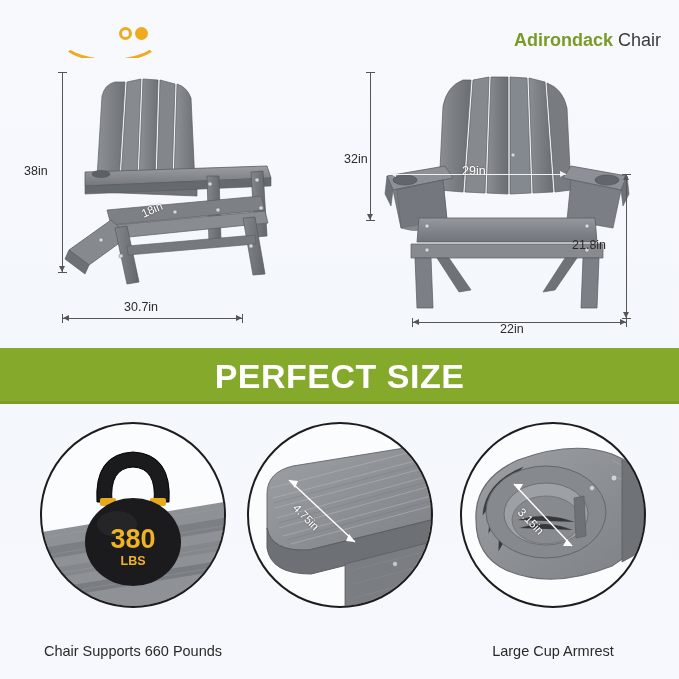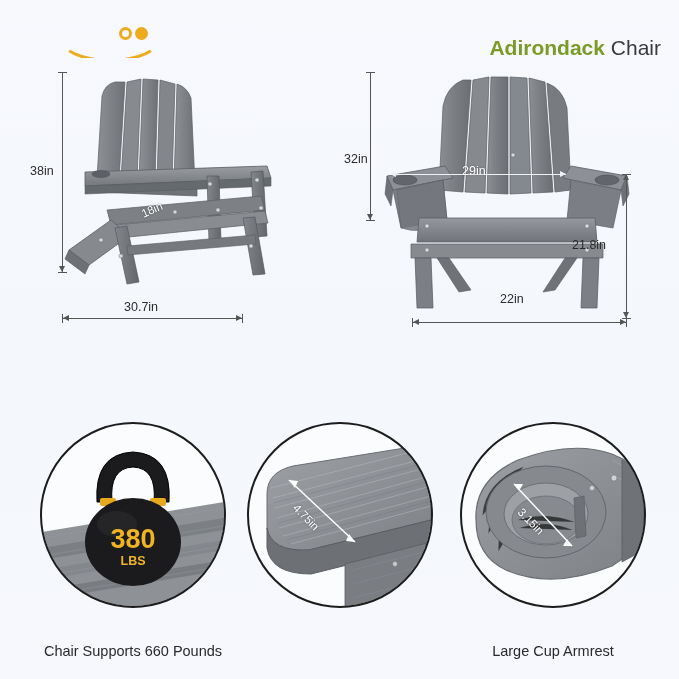--- a/index.html
+++ b/index.html
@@ -18,21 +18,21 @@
                letter-spacing: -0.6px; color: #161616; white-space: nowrap; }
   .logo-o-ring { position: absolute; left: 103px; top: 15px; width: 13px; height: 13px;
                  border: 3px solid #eeab20; border-radius: 50%; background: #f7f9fd; }
   .logo-o-fill { position: absolute; left: 119px; top: 15px; width: 13px; height: 13px;
                  border-radius: 50%; background: #eeab20; }
   .logo-smile { position: absolute; left: 42px; top: 22px; width: 98px; height: 24px; overflow: hidden; }
   .logo-smile::after { content:""; position:absolute; left:0; top:-22px; width:98px; height:44px;
                        border: 3.5px solid #eeab20; border-radius: 50%;
                        border-top-color: transparent; border-left-color: transparent; border-right-color: transparent; }
 
-  .product-title { position: absolute; right: 18px; top: 36px; font-size: 21px; white-space: nowrap; }
+  .product-title { position: absolute; right: 18px; top: 30px; font-size: 18px; white-space: nowrap; }
   .pt-brand { color: #7a9b26; font-weight: 700; }
   .pt-rest  { color: #3b3b3b; font-weight: 400; }
 
   
   .diagrams { position: absolute; top: 56px; left: 0; width: 679px; height: 292px; }
   .panel { position: absolute; top: 0; height: 292px; }
   .panel-left  { left: 0;   width: 340px; }
   .panel-right { left: 340px; width: 339px; }
 
   .dim-label { position: absolute; font-size: 12.5px; color: #2b2b2b; white-space: nowrap; }
@@ -149,21 +149,21 @@
             <circle cx="196" cy="186" r="2.1"></circle>
           <circle cx="46" cy="180" r="2.1"></circle>
             <circle cx="120" cy="152" r="2"></circle>
         </g>
       </svg>
 
       <div class="dim-line dim-v" style="left:62px; top:16px; height:200px;"></div>
       <div class="tick tick-h" style="left:58px; top:16px;"></div>
       <div class="tick tick-h" style="left:58px; top:216px;"></div>
       <div class="arrow arrow-down" style="left:58.5px; top:210px;"></div>
-      <div class="dim-label" style="left:24px; top:108px;margin-left:6px;">38in</div>
+      <div class="dim-label" style="left:24px; top:108px;">38in</div>
 
       <div class="dim-line dim-h" style="left:62px; top:262px; width:180px;"></div>
       <div class="tick tick-v" style="left:62px; top:258px;"></div>
       <div class="tick tick-v" style="left:242px; top:258px;"></div>
       <div class="arrow arrow-left" style="left:63px; top:258.5px;"></div>
       <div class="arrow arrow-right" style="left:236px; top:258.5px;"></div>
       <div class="dim-label" style="left:124px; top:244px;">30.7in</div>
 
       <div class="dim-rot" style="left:142px; top:152px; transform: rotate(-24deg); transform-origin: left center;">18in</div>
     </div>
@@ -237,24 +237,27 @@
       <div class="tick tick-h" style="left:282px; top:262px;"></div>
       <div class="arrow arrow-up" style="left:282.5px; top:118px;"></div>
       <div class="arrow arrow-down" style="left:282.5px; top:256px;"></div>
       <div class="dim-label" style="left:232px; top:182px;">21.8in</div>
 
       <div class="dim-line dim-h" style="left:72px; top:266px; width:214px;"></div>
       <div class="tick tick-v" style="left:72px; top:262px;"></div>
       <div class="tick tick-v" style="left:286px; top:262px;"></div>
       <div class="arrow arrow-left" style="left:73px; top:262.5px;"></div>
       <div class="arrow arrow-right" style="left:280px; top:262.5px;"></div>
-      <div class="dim-label" style="left:160px; top:236px;">22in</div>
+      <div class="dim-label" style="left:160px; top:266px;">22in</div>
     </div>
   </div>
 
+  <div class="banner">
+    <div class="banner-text">PERFECT SIZE</div>
+  </div>
 
   <div class="features">
 
     <div class="feature f0">
       <div class="circle-wrap">
         <div class="circle-clip">
           <svg width="182" height="182" viewBox="0 0 182 182">
             <rect width="182" height="182" fill="#fbfcfe"></rect>
 
             <g>

